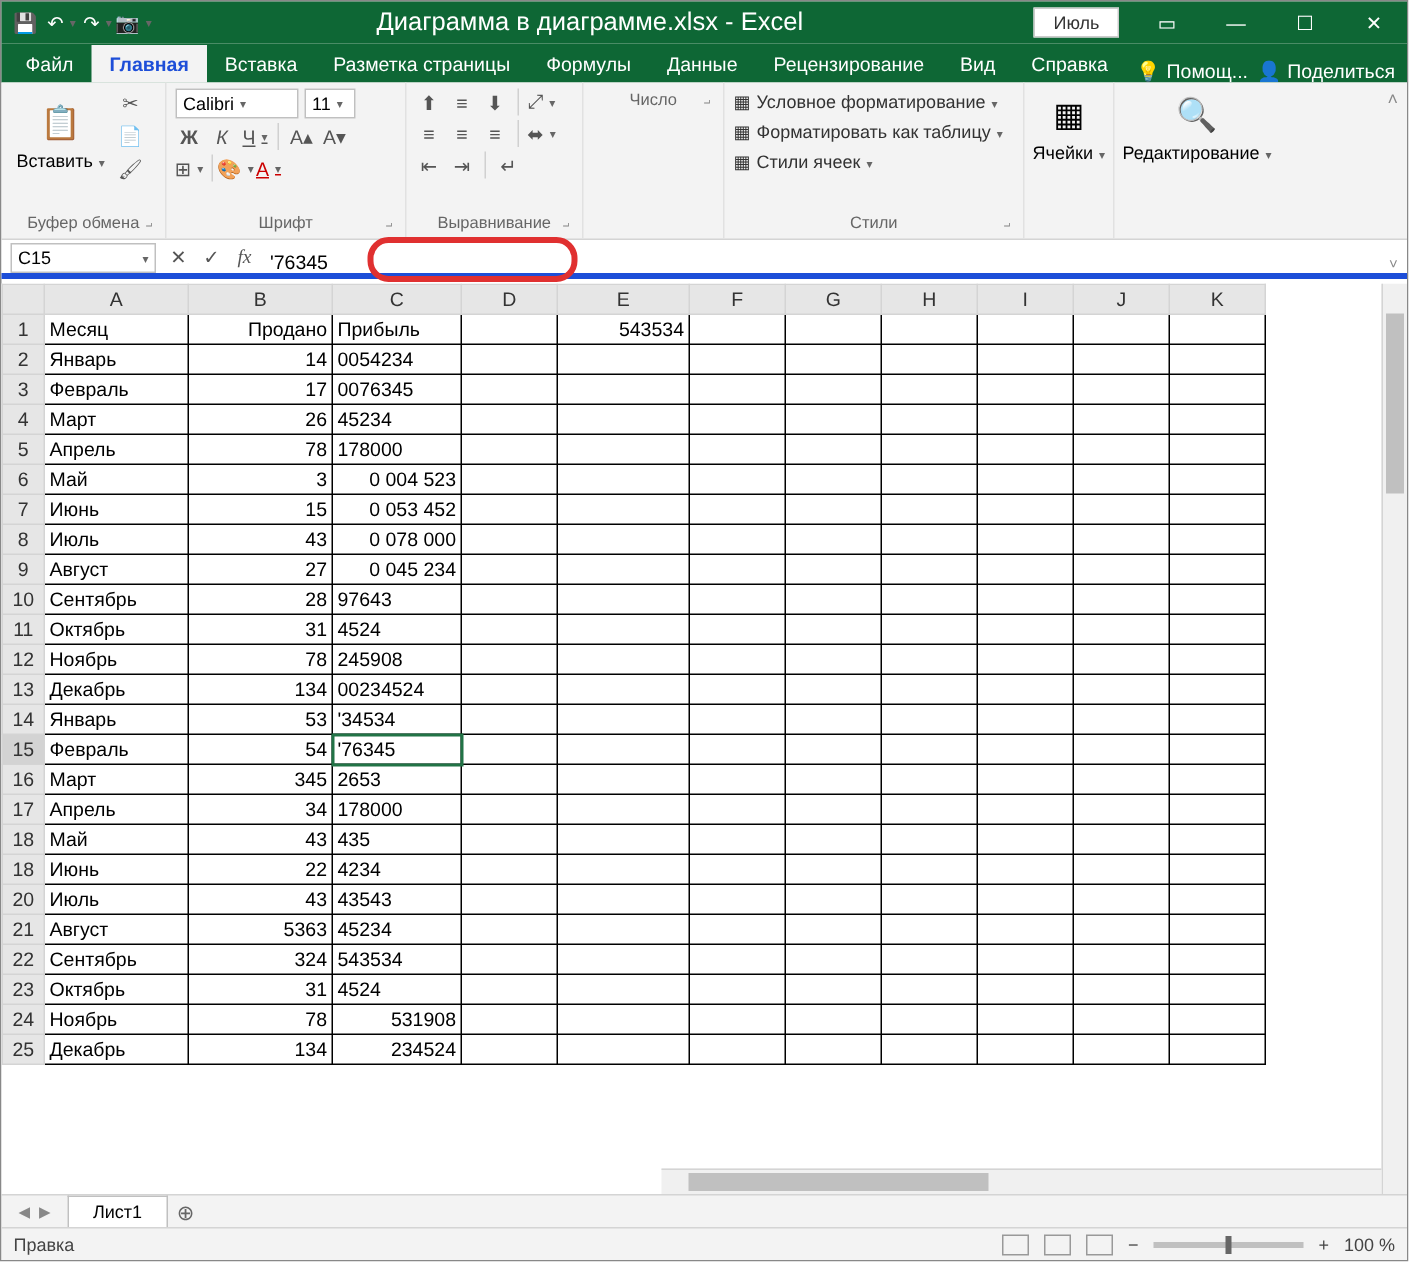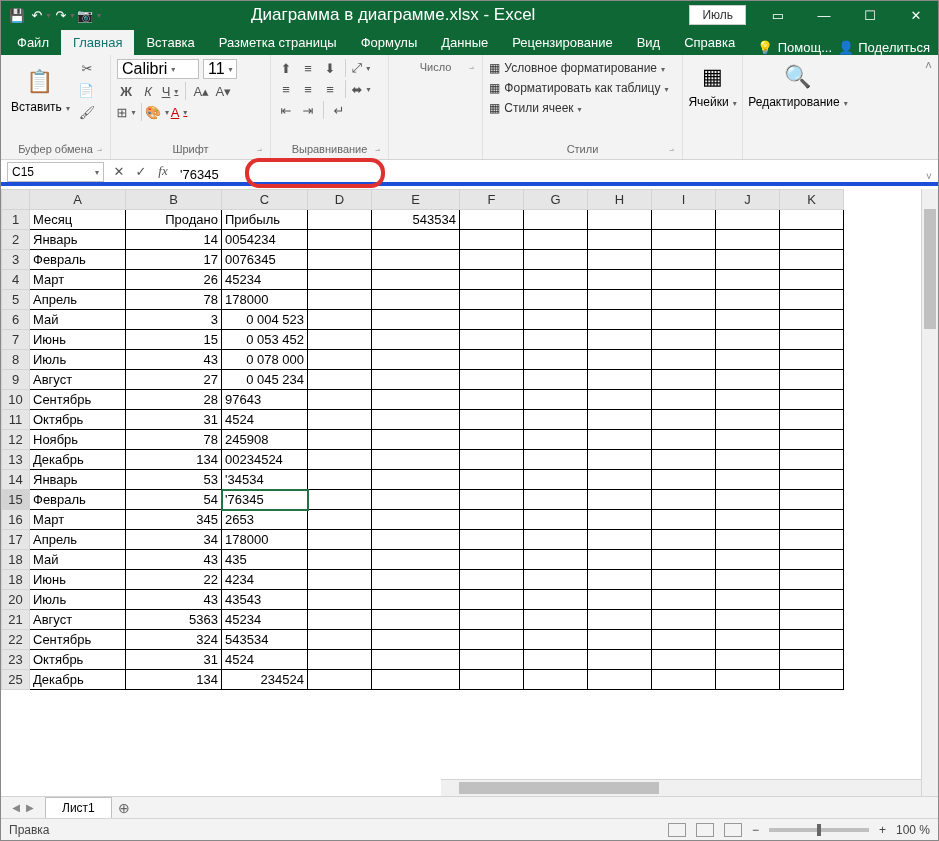--- a/index.html
+++ b/index.html
@@ -11,35 +11,35 @@
 .qat { display: flex; align-items: center; gap: 8px; padding-left: 8px; }
 .qat .icon { width: 16px; height: 16px; display: flex; align-items: center; justify-content: center; font-size: 13px; color: #fff; }
 .title-center { flex: 1; text-align: center; font-size: 17px; }
 .title-right { display: flex; align-items: center; gap: 2px; }
 .btn-signin { background: #fff; color: #333; padding: 2px 12px; font-size: 12px; border: 1px solid #ccc; margin-right: 8px; }
 .winbtn { width: 44px; height: 28px; display: flex; align-items: center; justify-content: center; color: #fff; font-size: 13px; }
 
 
 .tabs { height: 26px; background: #0e6735; display: flex; align-items: flex-end; padding-left: 4px; }
 .tab { padding: 5px 12px; color: #fff; font-size: 13px; cursor: pointer; }
-.tab.active { background: #f3f3f3; color: #0f766e; }
+.tab.active { background: #f3f3f3; color: #1d4ed8; font-weight: bold; }
 .tabs-right { margin-left: auto; display: flex; align-items: center; padding-right: 8px; color: #fff; gap: 6px; }
 .tabs-right .tr-item { display: flex; align-items: center; gap: 4px; font-size: 13px; }
 
 
 .ribbon { height: 105px; background: #f3f3f3; border-bottom: 1px solid #d4d4d4; display: flex; }
 .ribbon-group { border-right: 1px solid #e1e1e1; padding: 4px 6px; display: flex; flex-direction: column; justify-content: space-between; }
 .group-label { font-size: 11px; color: #666; text-align: center; padding-top: 2px; position: relative; }
 .group-label::after { content: "⌐"; position: absolute; right: 2px; bottom: 0; font-size: 8px; color: #888; transform: rotate(180deg); }
 .ribbon-row { display: flex; align-items: center; gap: 4px; }
 .rib-icon { width: 18px; height: 18px; display: flex; align-items: center; justify-content: center; font-size: 13px; color: #555; }
 .big-btn { display: flex; flex-direction: column; align-items: center; gap: 2px; padding: 2px 4px; }
 .big-btn .bicon { width: 32px; height: 32px; display: flex; align-items: center; justify-content: center; font-size: 22px; }
 .big-btn .blabel { font-size: 12px; }
-.font-combo { border: 1px solid #c0c0c0; background: #fff; padding: 1px 4px; font-size: 16px; height: 20px; display: flex; align-items: center; }
+.font-combo { border: 1px solid #c0c0c0; background: #fff; padding: 1px 4px; font-size: 12px; height: 20px; display: flex; align-items: center; }
 .fc-name { width: 82px; }
 .fc-size { width: 34px; }
 .drop::after { content: "▾"; font-size: 8px; margin-left: 4px; color: #666; }
 .sep { width: 1px; height: 18px; background: #d0d0d0; margin: 0 2px; }
 .style-item { font-size: 12px; color: #333; padding: 2px 0; display: flex; align-items: center; gap: 4px; }
 
 
 .fbar { height: 26px; border-bottom: 4px solid #1d4ed8; display: flex; align-items: flex-end; background: #fff; position: relative; }
 .namebox { width: 97px; border: 1px solid #c0c0c0; height: 20px; margin: 0 4px 0 6px; padding: 0 4px; display: flex; align-items: center; justify-content: space-between; font-size: 12px; }
 .fbar-btn { width: 22px; height: 22px; display: flex; align-items: center; justify-content: center; color: #555; font-size: 13px; }
@@ -581,20 +581,34 @@
             <td></td>
             <td></td>
             <td></td>
             <td></td>
             <td></td>
             <td></td>
             <td></td>
             <td></td>
           </tr>
           <tr class="bordered">
+            <th class="rowhdr">24</th>
+            <td>Ноябрь</td>
+            <td class="num">78</td>
+            <td class="num">531908</td>
+            <td></td>
+            <td></td>
+            <td></td>
+            <td></td>
+            <td></td>
+            <td></td>
+            <td></td>
+            <td></td>
+          </tr>
+          <tr class="bordered">
             <th class="rowhdr">25</th>
             <td>Декабрь</td>
             <td class="num">134</td>
             <td class="num">234524</td>
             <td></td>
             <td></td>
             <td></td>
             <td></td>
             <td></td>
             <td></td>

